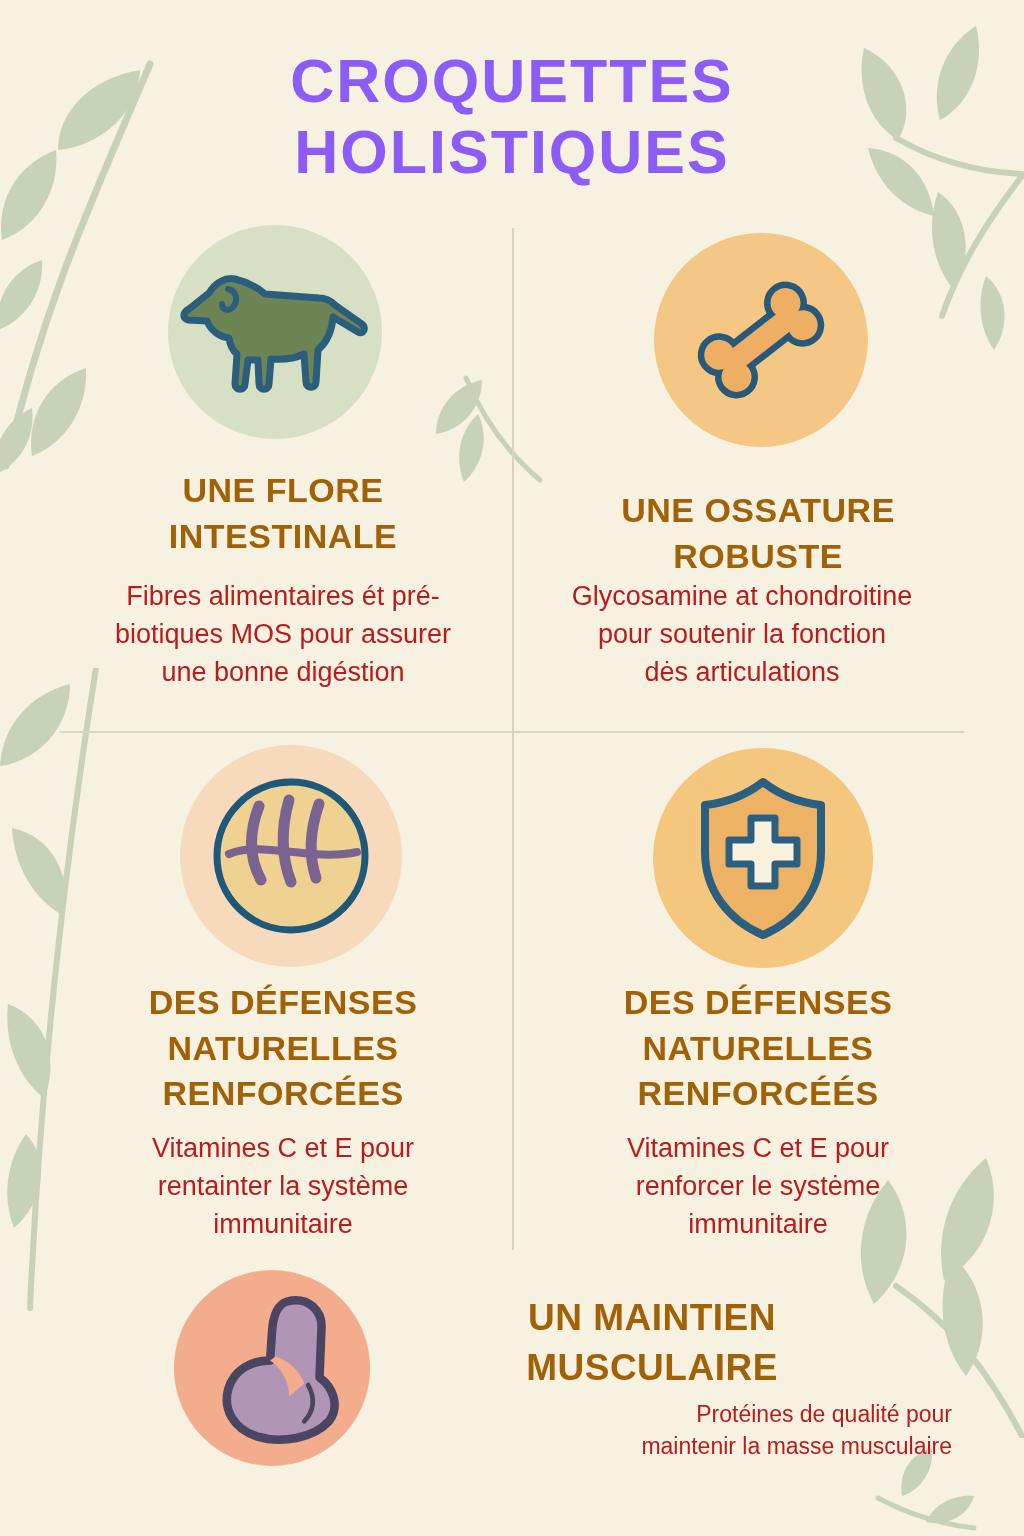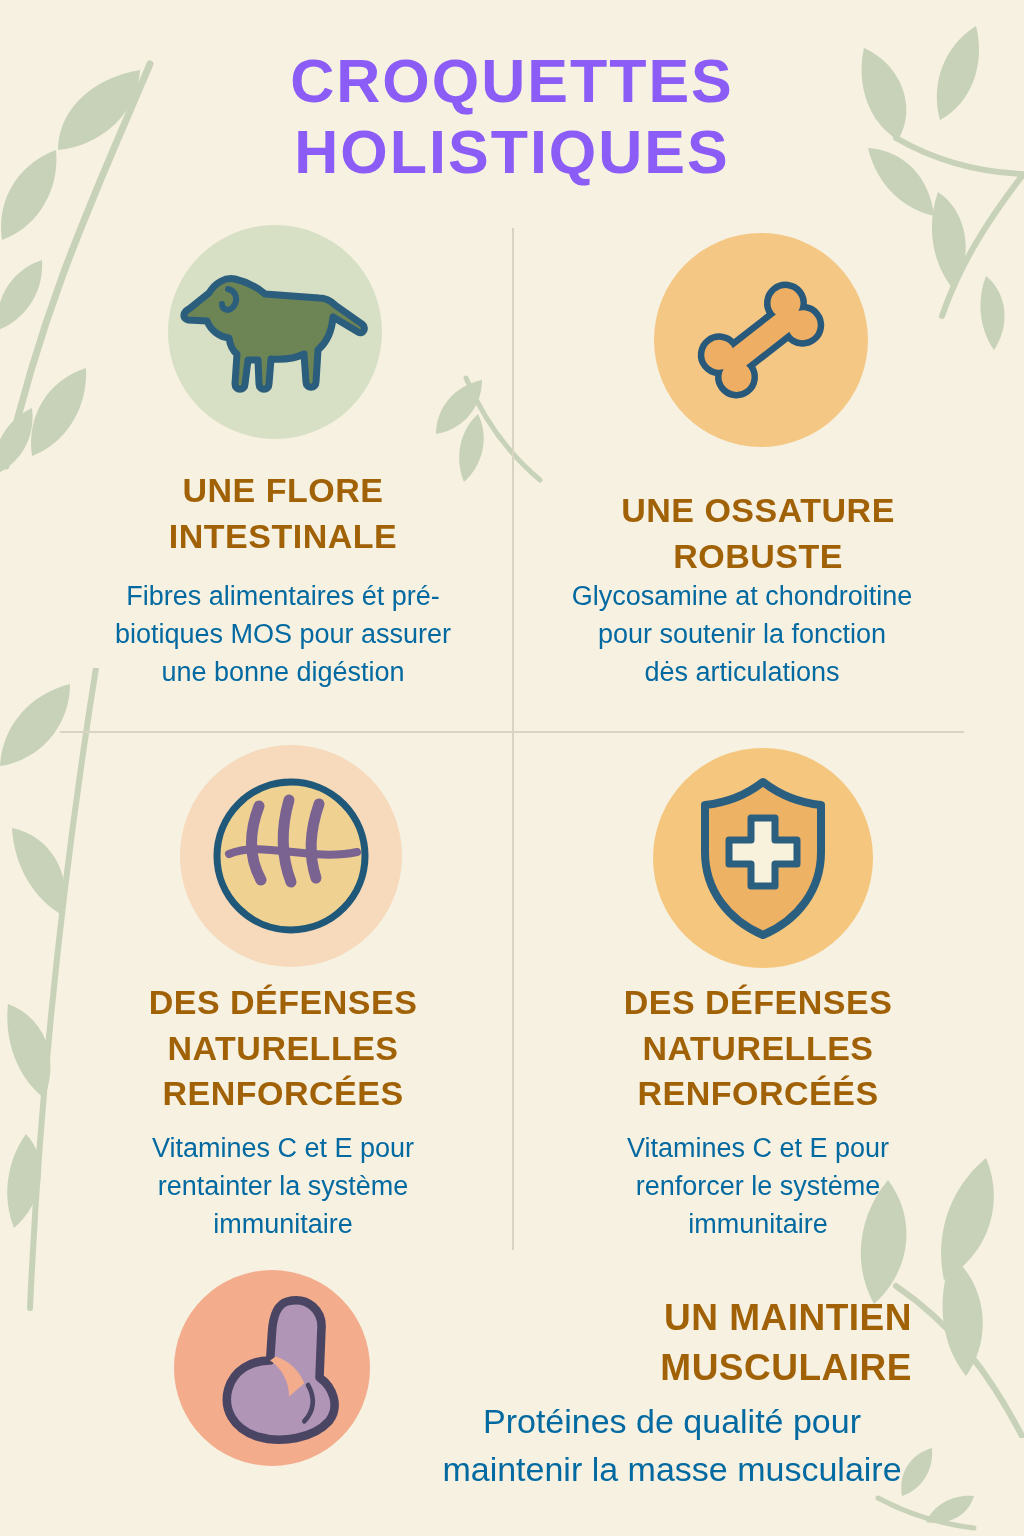--- a/index.html
+++ b/index.html
@@ -27,32 +27,32 @@
   .c-defenses-right{left:653px;top:748px;width:220px;height:220px;background:#f5c67e;}
   .c-muscle{left:174px;top:1270px;width:196px;height:196px;background:#f3ad8c;}
   .heading{
     position:absolute;text-align:center;
     font-weight:700;font-size:34px;line-height:1.34;letter-spacing:0.5px;
     color:#a16207;
   }
   .body-text{
     position:absolute;text-align:center;
     font-size:27px;line-height:1.4;
-    color:#0369a1;
+    color:#b91c1c;
   }
   .h-flore{left:60px;top:468px;width:446px;}
   .b-flore{left:60px;top:578px;width:446px;}
   .h-ossature{left:528px;top:488px;width:460px;}
   .b-ossature{left:512px;top:578px;width:460px;}
   .h-defenses-left{left:60px;top:980px;width:446px;}
   .b-defenses-left{left:60px;top:1130px;width:446px;}
   .h-defenses-right{left:528px;top:980px;width:460px;}
   .b-defenses-right{left:528px;top:1130px;width:460px;}
-  .h-muscle{left:392px;top:1293px;width:520px;text-align:right;font-size:37px;}
-  .b-muscle{left:392px;top:1398px;width:560px;text-align:center;font-size:34px;}
+  .h-muscle{left:392px;top:1293px;width:520px;text-align:center;font-size:37px;}
+  .b-muscle{left:392px;top:1398px;width:560px;text-align:right;font-size:23px;}
 </style>
 </head>
 <body>
 
 <div class="page">
 
   <svg class="leaf" style="left:-8px;top:58px;" width="210" height="420" viewBox="0 0 210 420">
     <path fill="none" stroke="#c7d2b8" stroke-width="7" stroke-linecap="round" d="M158,6 C110,120 52,240 14,408"></path>
     <path fill="#c7d2b8" d="M66,92 C66,52 100,20 148,12 C146,56 108,88 66,92 Z"></path>
     <path fill="#c7d2b8" d="M10,182 C4,142 26,106 64,92 C68,134 44,170 10,182 Z"></path>

